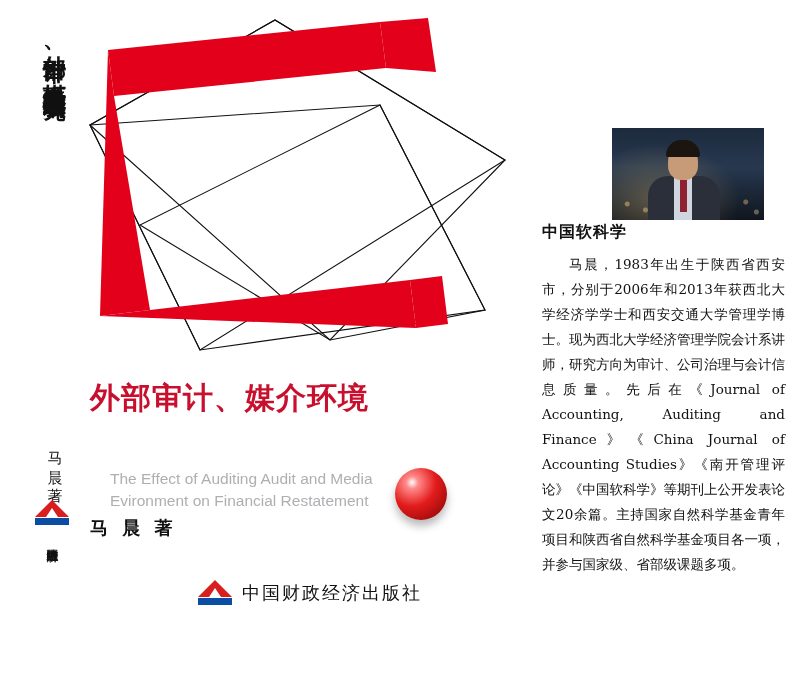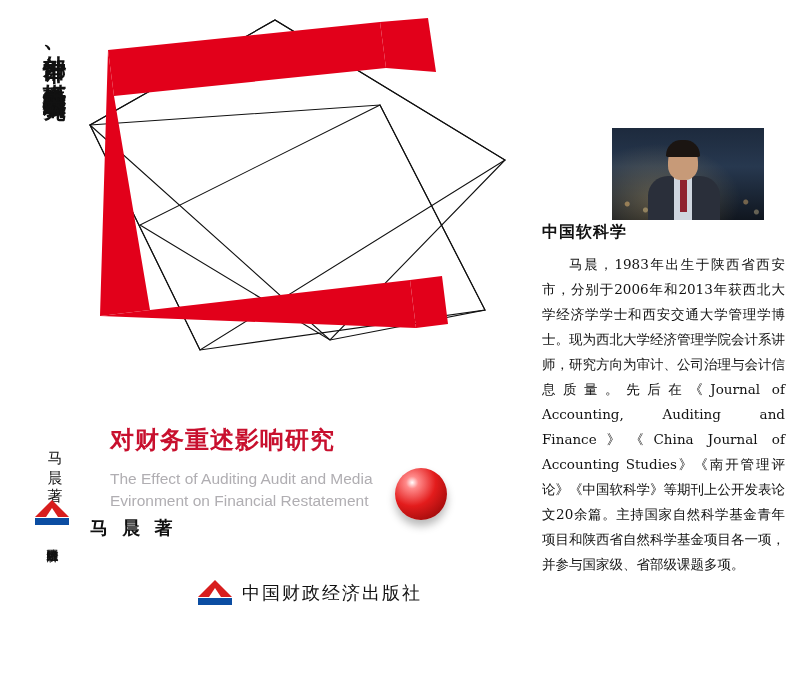--- a/index.html
+++ b/index.html
@@ -325,21 +325,21 @@
 
           <polygon points="300,12 348,8 356,62 306,58"></polygon>
 
           <polygon points="336,318 330,270 362,266 368,314"></polygon>
         </g>
 
         <polygon points="66,74 268,52 264,96 110,112" fill="#ffffff" opacity="0"></polygon>
       </svg>
     </div>
 
-    <div class="front-subtitle">对财务重述影响研究</div>
+    <div class="front-title">外部审计、媒介环境</div>
     <div class="front-en">The Effect of Auditing Audit and Media Evironment on Financial Restatement</div>
     <div class="front-author">马 晨 著</div>
 
     <div class="sphere"></div>
 
     <div class="front-pub">
       <div class="logo-mark">
         <div class="tri-red"></div>
         <div class="notch"></div>
         <div class="bar-blue"></div>

